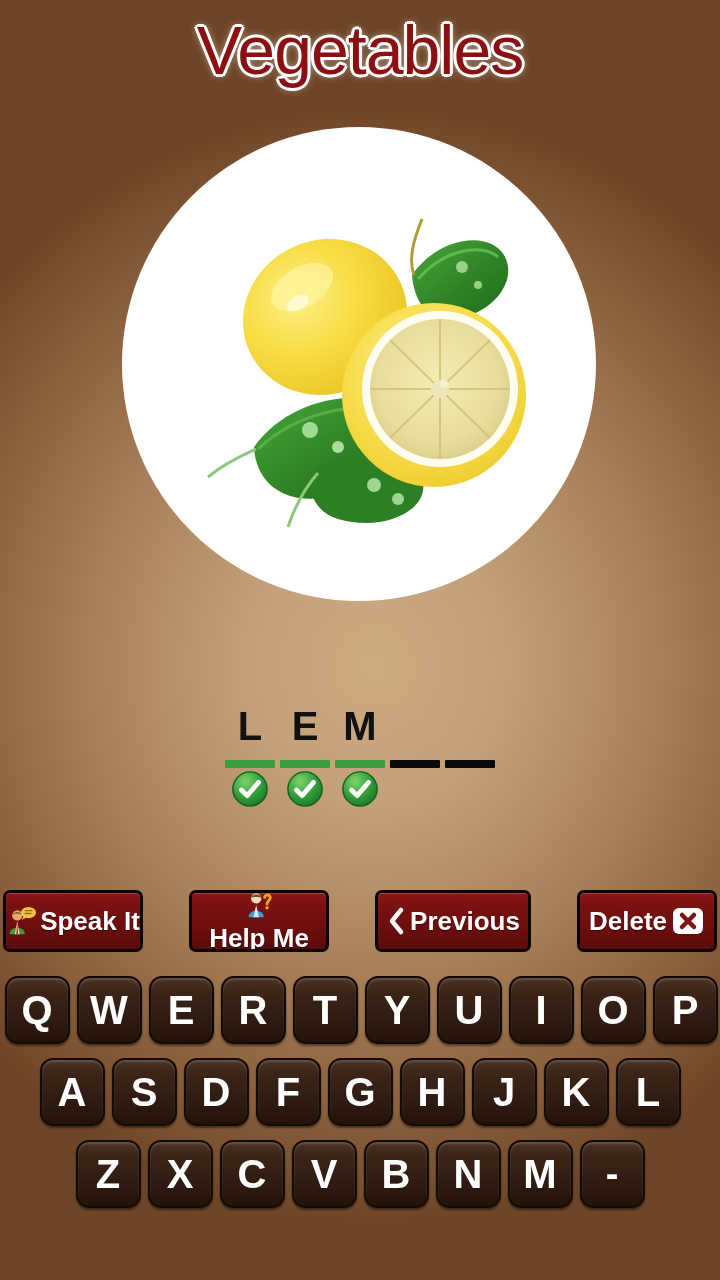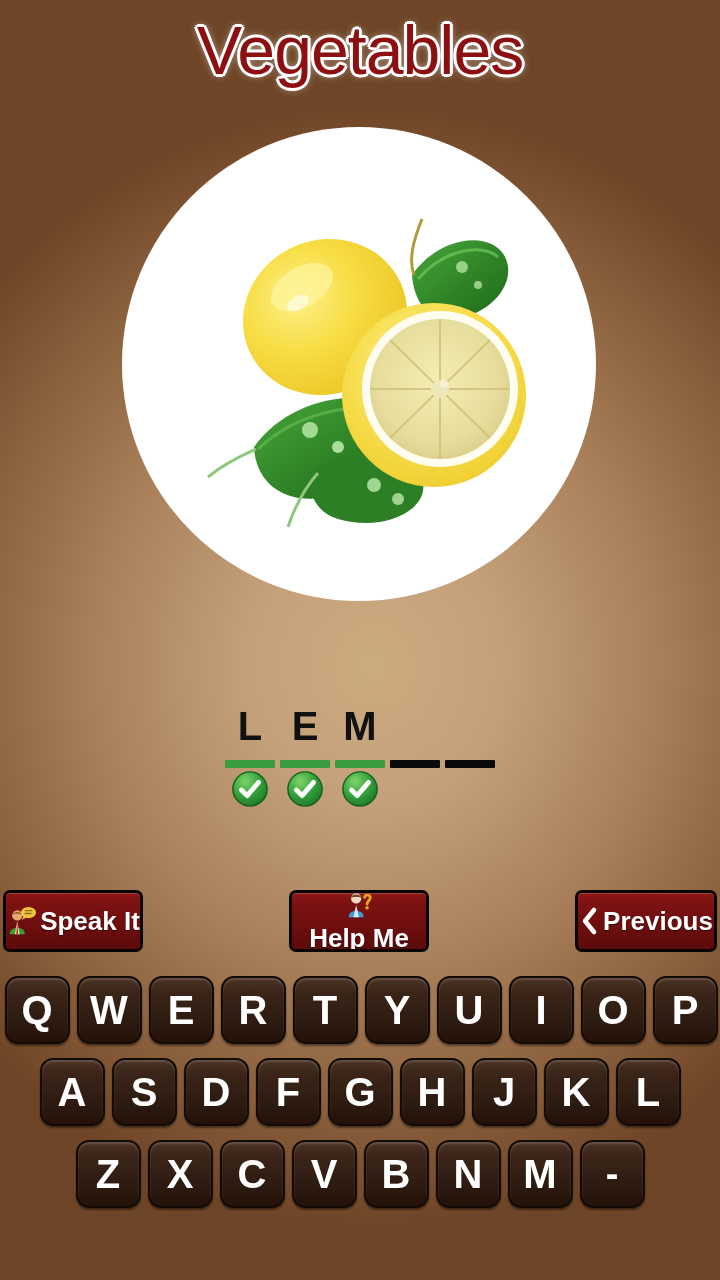--- a/index.html
+++ b/index.html
@@ -119,21 +119,21 @@
     height: 62px;
     cursor: pointer;
     box-shadow: inset 0 1px 0 rgba(255,255,255,0.18);
     white-space: nowrap;
     overflow: hidden;
     padding: 0 4px;
     text-shadow: 0 1px 1px rgba(0,0,0,0.6);
   }
   .btn-speak   { width: 140px; }
   .btn-help    { width: 140px; flex-direction: column; }
-  .btn-prev    { width: 142px; }
+  .btn-prev    { width: 156px; }
   .btn-next    { width: 142px; justify-content: space-between; padding: 0 12px; }
   .btn-delete  { width: 140px; }
 
   .btn-emoji { width: 30px; height: 30px; flex: 0 0 30px; }
   .chev { width: 20px; height: 30px; flex: 0 0 20px; }
   .delete-x { width: 34px; height: 30px; flex: 0 0 34px; }
 
   
   .keyboard {
     position: absolute;
@@ -326,20 +326,27 @@
   </div>
 
   <div class="action-btn btn-prev">
     <svg class="chev" viewBox="0 0 20 30">
       <path d="M15 4 L6 15 L15 26" stroke="#ffffff" stroke-width="4.5" fill="none" stroke-linecap="round" stroke-linejoin="round"></path>
     </svg>
     <span>Previous</span>
   </div>
 
 
+  <div class="action-btn btn-delete">
+    <span>Delete</span>
+    <svg class="delete-x" viewBox="0 0 34 30">
+      <rect x="2" y="2" width="30" height="26" rx="6" fill="#ffffff"></rect>
+      <path d="M11 9 L23 21 M23 9 L11 21" stroke="#7d1212" stroke-width="4.5" stroke-linecap="round"></path>
+    </svg>
+  </div>
 
 </div>
 
 <div class="keyboard">
 
   <div class="kb-row row1">
     <div class="key">Q</div>
     <div class="key">W</div>
     <div class="key">E</div>
     <div class="key">R</div>

